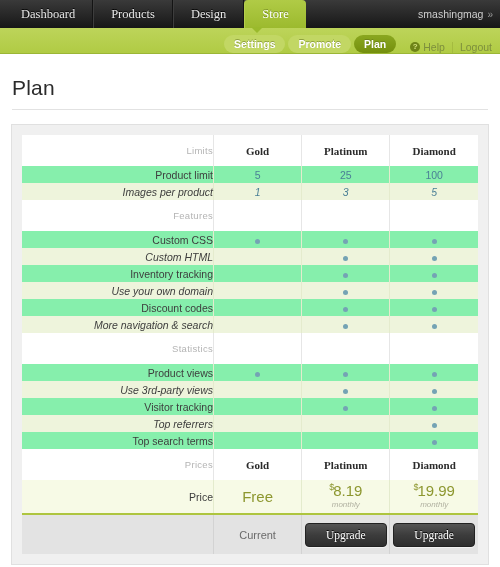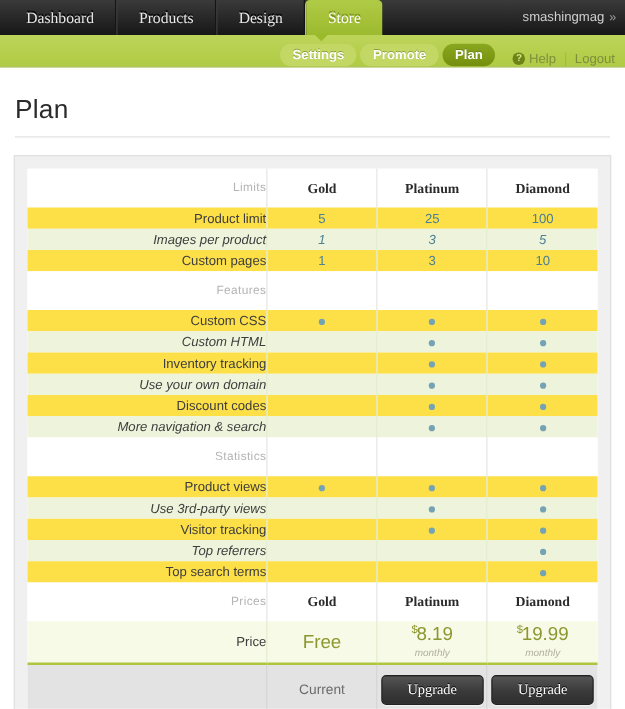--- a/index.html
+++ b/index.html
@@ -215,21 +215,21 @@
     letter-spacing: .3px;
   }
   .row-section .val {
     color: #2b2b2b;
     font-weight: bold;
     font-size: 11px;
     font-family: "Liberation Serif", "DejaVu Serif", serif;
   }
 
   
-  .row-a td { background: #fde047; }
+  .row-a td { background: #86efac; }
   .row-b td { background: #eef4dc; font-style: italic; }
   .row-a td.val, .row-b td.val { border-left: 1px solid #e4ebcd; }
 
   .dot {
     display: inline-block;
     width: 5px; height: 5px;
     border-radius: 50%;
     background: #74a3b4;
   }
 
@@ -361,26 +361,20 @@
           <td class="cell val">5</td>
           <td class="cell val">25</td>
           <td class="cell val">100</td>
         </tr>
         <tr class="row row-b">
           <td class="cell lbl">Images per product</td>
           <td class="cell val">1</td>
           <td class="cell val">3</td>
           <td class="cell val">5</td>
         </tr>
-        <tr class="row row-a">
-          <td class="cell lbl">Custom pages</td>
-          <td class="cell val">1</td>
-          <td class="cell val">3</td>
-          <td class="cell val">10</td>
-        </tr>
         <tr class="row row-section">
           <td class="cell lbl">Features</td>
           <td class="cell val"></td>
           <td class="cell val"></td>
           <td class="cell val"></td>
         </tr>
         <tr class="row row-a">
           <td class="cell lbl">Custom CSS</td>
           <td class="cell val"><span class="dot"></span></td>
           <td class="cell val"><span class="dot"></span></td>

